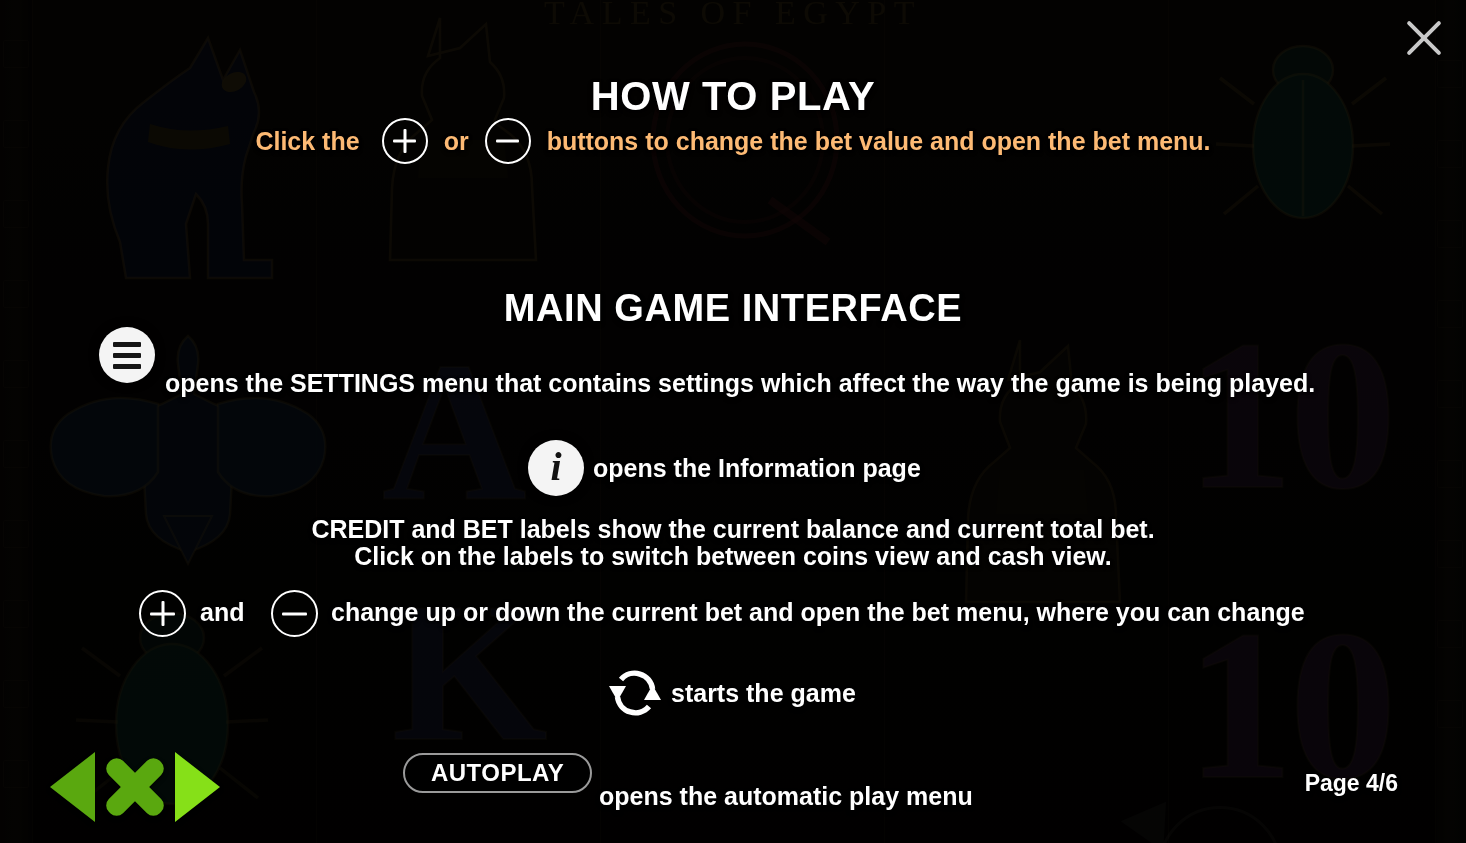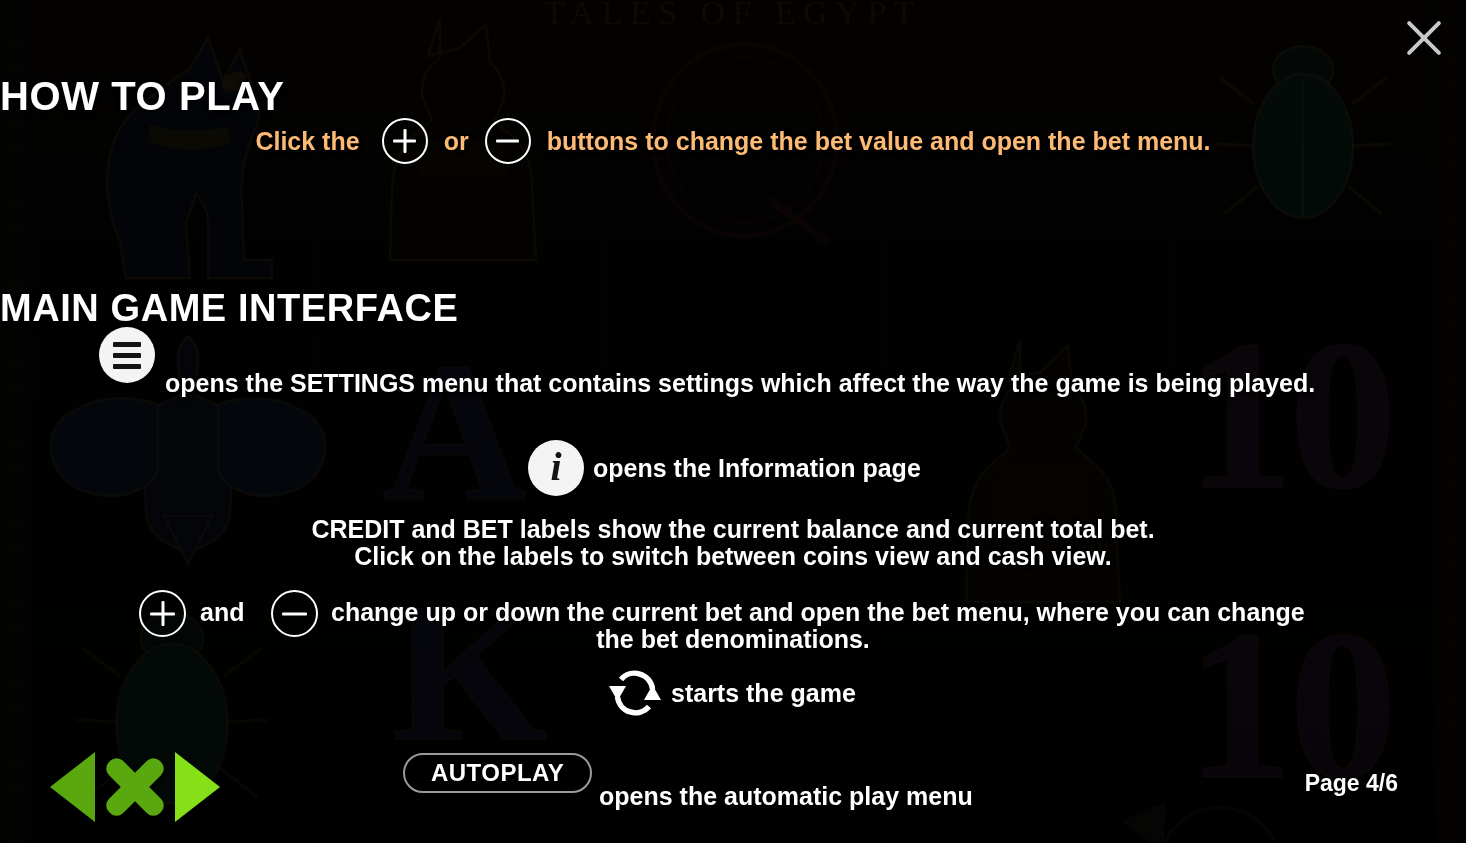--- a/index.html
+++ b/index.html
@@ -127,20 +127,21 @@
 
   
   .content {
     position: absolute;
     inset: 0;
   }
 
   .title {
     position: absolute;
     left: 0; right: 0;
+    text-align: center;
     color: #ffffff;
     font-weight: 700;
     font-size: 40px;
     letter-spacing: .015em;
     text-shadow: 0 2px 5px rgba(0,0,0,.95), 0 0 3px rgba(0,0,0,.9);
     white-space: nowrap;
   }
   #title-how  { top: 74px; }
   #title-main { top: 287px; font-size: 38px; }
 
@@ -495,21 +496,20 @@
     <div class="infoicon" style="left:528px; top:440px;">i</div>
     <div class="para" style="left:593px; top:454px; white-space:nowrap;">opens the Information page</div>
 
     <div class="center-text" style="top:515px;">CREDIT and BET labels show the current balance and current total bet.</div>
     <div class="center-text" style="top:542px;">Click on the labels to switch between coins view and cash view.</div>
 
     <div class="circ-btn plus" style="position:absolute; left:139px; top:590px; width:47px; height:47px;"></div>
     <div class="para" style="left:200px; top:598px;">and</div>
     <div class="circ-btn minus" style="position:absolute; left:271px; top:590px; width:47px; height:47px;"></div>
     <div class="para" style="left:331px; top:598px; white-space:nowrap;">change up or down the current bet and open the bet menu, where you can change</div>
-    <div class="para" style="left:0; right:0; top:625px; text-align:center;">the bet denominations.</div>
 
     <div class="spinicon" style="left:606px; top:664px;">
       <svg width="58" height="58" viewBox="0 0 58 58">
         <path d="M11.5 33 A18 18 0 0 0 43 42.5" fill="none" stroke="#ffffff" stroke-width="5.5" stroke-linecap="butt"></path>
         <path d="M46.5 25 A18 18 0 0 0 15 15.5" fill="none" stroke="#ffffff" stroke-width="5.5" stroke-linecap="butt"></path>
         <polygon points="3,22 20,22 11.5,37" fill="#ffffff"></polygon>
         <polygon points="55,36 38,36 46.5,21" fill="#ffffff"></polygon>
       </svg>
     </div>
     <div class="para" style="left:671px; top:679px; white-space:nowrap;">starts the game</div>

